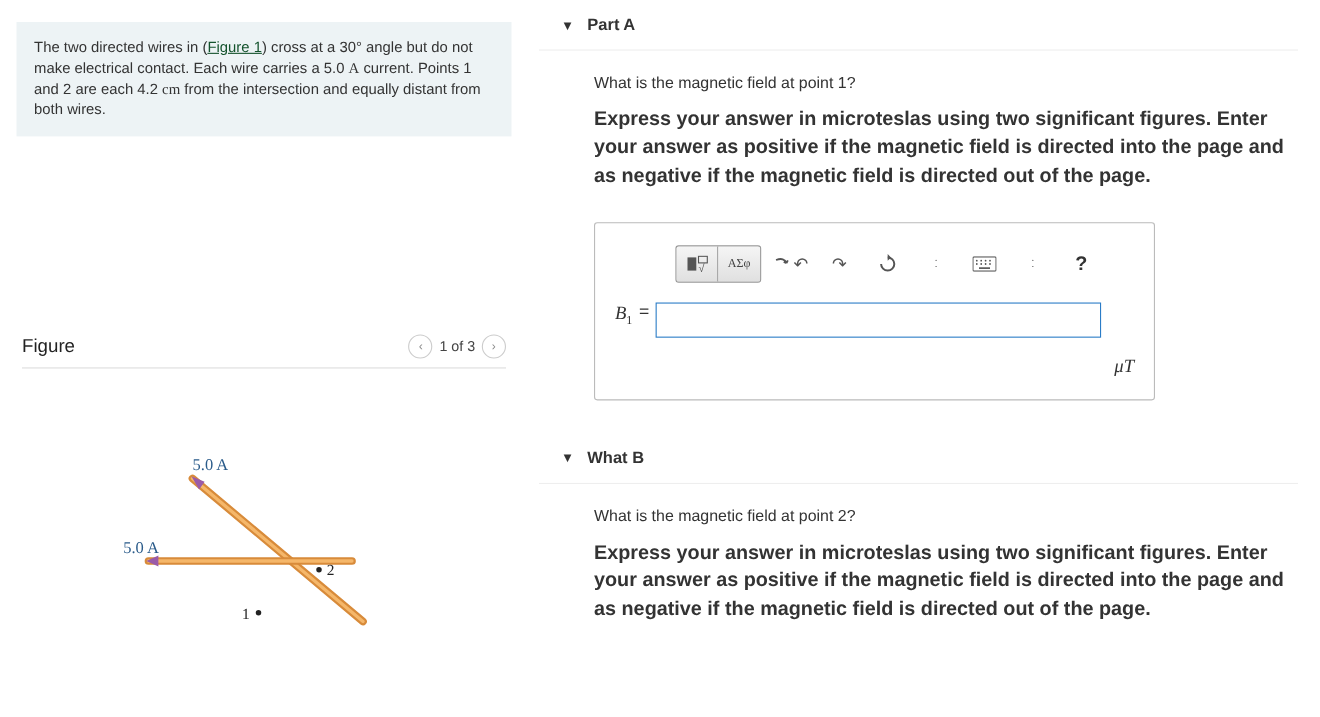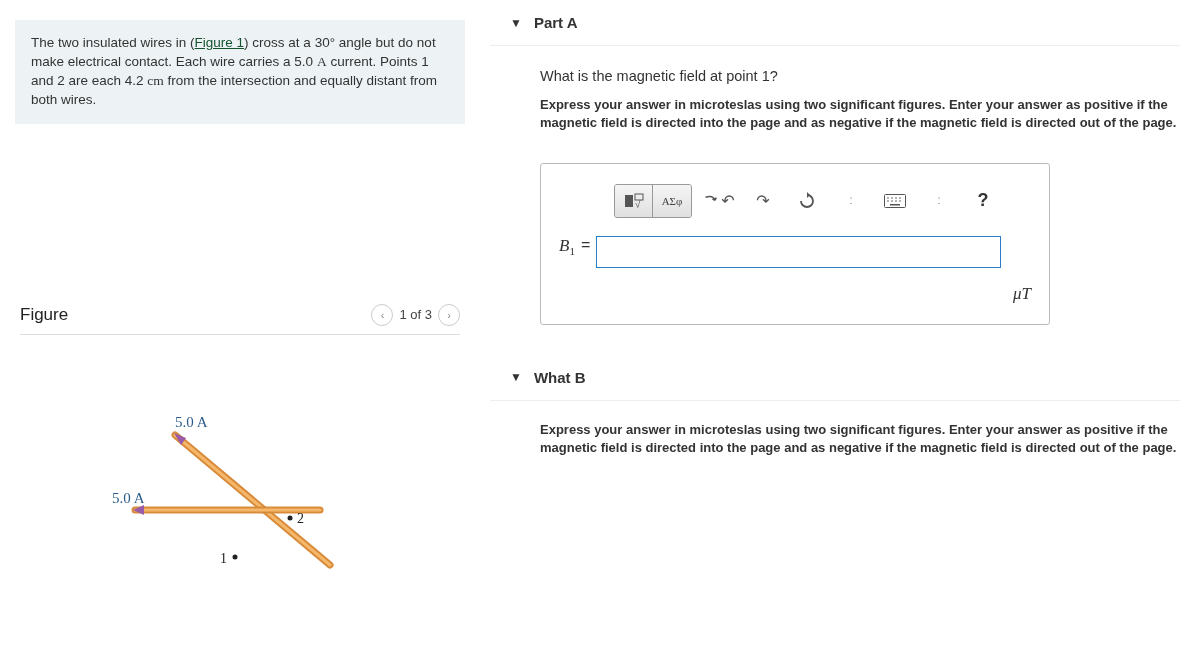--- a/index.html
+++ b/index.html
@@ -45,21 +45,21 @@
 
   .part-header {
     display: flex; align-items: center; gap: 12px;
     padding: 14px 0 14px 30px;
   }
   .part-caret { color: #333; font-size: 12px; cursor: pointer; }
   .part-title { font-weight: bold; font-size: 15px; }
 
   .part-body { padding: 20px 0 20px 60px; }
   .question { font-size: 14.5px; margin-bottom: 10px; line-height: 1.4; }
-  .instruction { font-size: 13px; font-weight: bold; line-height: 1.4; margin-bottom: 20px;}
+  .instruction { font-size: 18px; font-weight: bold; line-height: 1.4; margin-bottom: 20px;}
 
   .answer-box {
     border: 1px solid #bbb; border-radius: 3px;
     padding: 20px 18px 20px 18px; margin-top: 30px;
     width: 510px;
   }
   .toolbar {
     display: flex; align-items: center; gap: 2px; margin-bottom: 18px;
     padding-left: 55px;
   }
@@ -91,21 +91,21 @@
   .answer-unit { font-family: Georgia, serif; font-style: italic; font-size: 17px; padding-left: 6px; margin-top: 48px;}
 
   .divider { border-top: 1px solid #eee; margin: 0 0 0 10px; }
 </style>
 </head>
 <body>
 
 <div class="container">
   <div class="left-col">
     <div class="problem-box">
-      <span>The two insulated wires in (</span><a href="#">Figure 1</a><span>) cross at a 30° angle but do not make electrical contact. Each wire carries a 5.0 </span><span class="unit">A</span><span> current. Points 1 and 2 are each 4.2 </span><span class="unit">cm</span><span> from the intersection and equally distant from both wires.</span>
+      <span>The two directed wires in (</span><a href="#">Figure 1</a><span>) cross at a 30° angle but do not make electrical contact. Each wire carries a 5.0 </span><span class="unit">A</span><span> current. Points 1 and 2 are each 4.2 </span><span class="unit">cm</span><span> from the intersection and equally distant from both wires.</span>
     </div>
 
     <div class="figure-section">
       <div class="figure-header">
         <div class="figure-title">Figure</div>
         <div class="figure-nav">
           <div class="nav-btn">‹</div>
           <span>1 of 3</span>
           <div class="nav-btn">›</div>
         </div>
@@ -198,16 +198,17 @@
         </div>
       </div>
     </div>
 
     <div class="part-header" style="margin-top:10px;">
       <span class="part-caret">▼</span>
       <span class="part-title">What B</span>
     </div>
     <div class="divider"></div>
     <div class="part-body" style="padding-bottom:0;">
+      <div class="question">What is the magnetic field at point 2?</div>
       <div class="instruction">Express your answer in microteslas using two significant figures. Enter your answer as positive if the magnetic field is directed into the page and as negative if the magnetic field is directed out of the page.</div>
     </div>
   </div>
 </div>
 
 </body></html>

